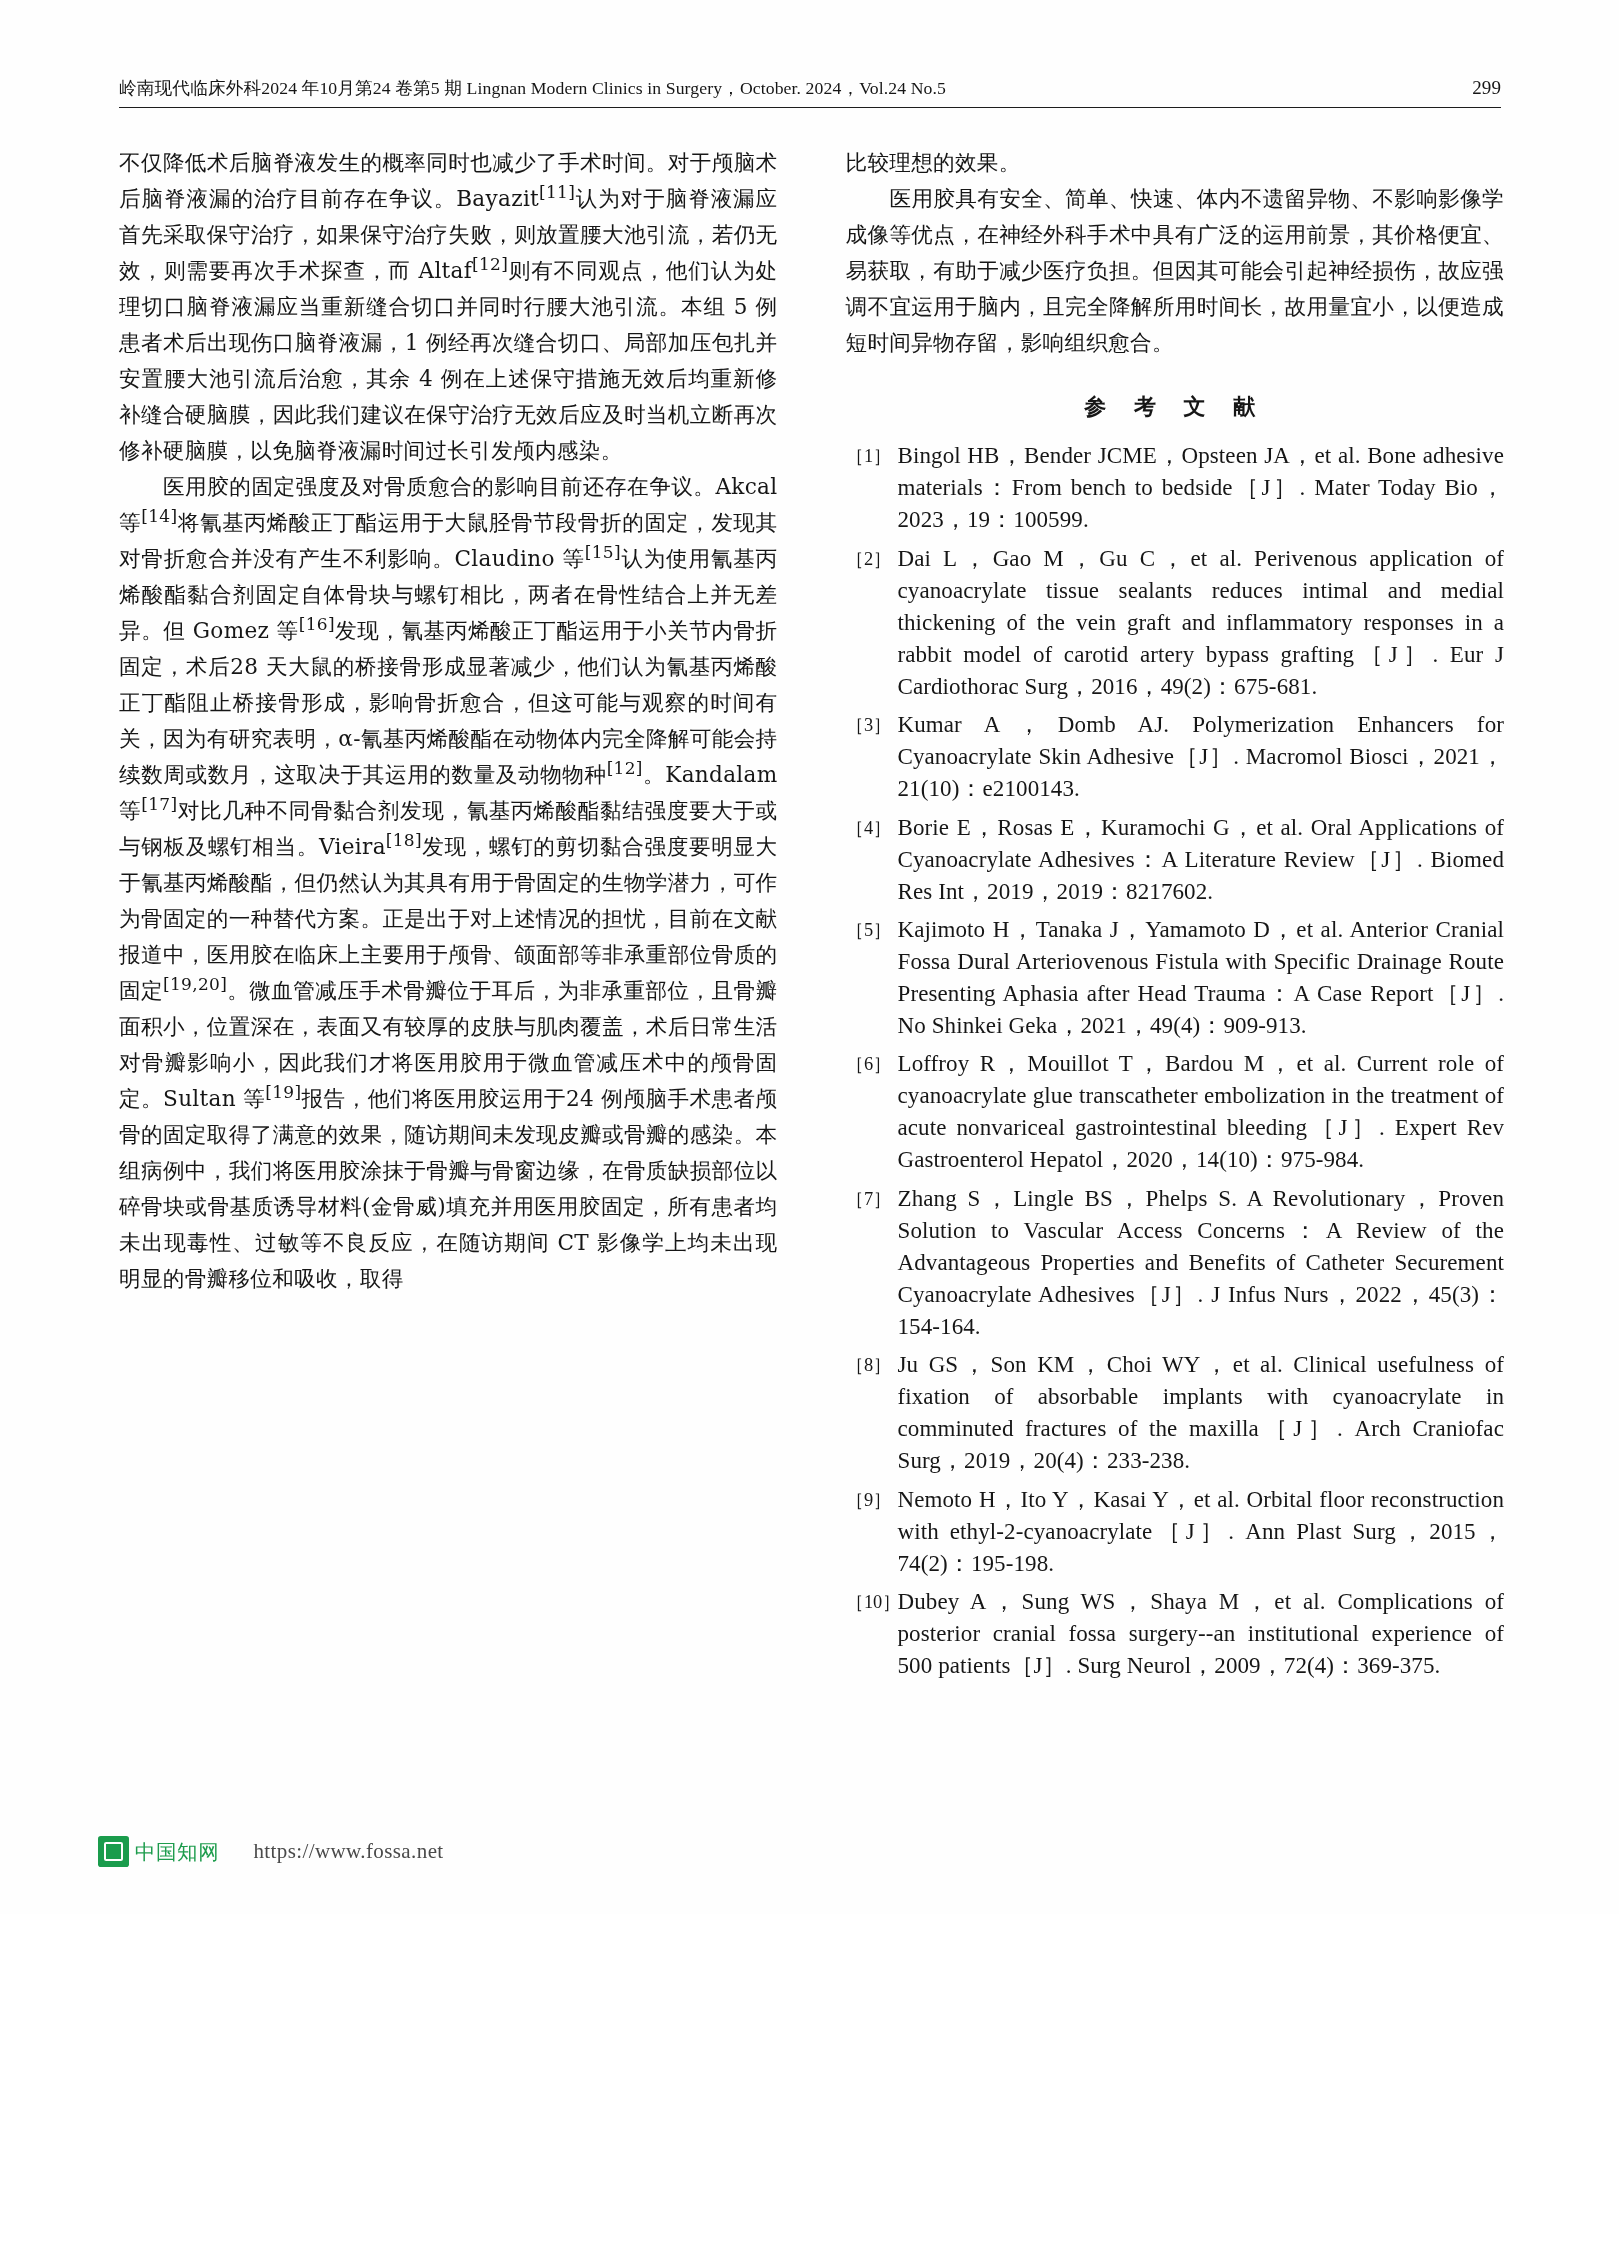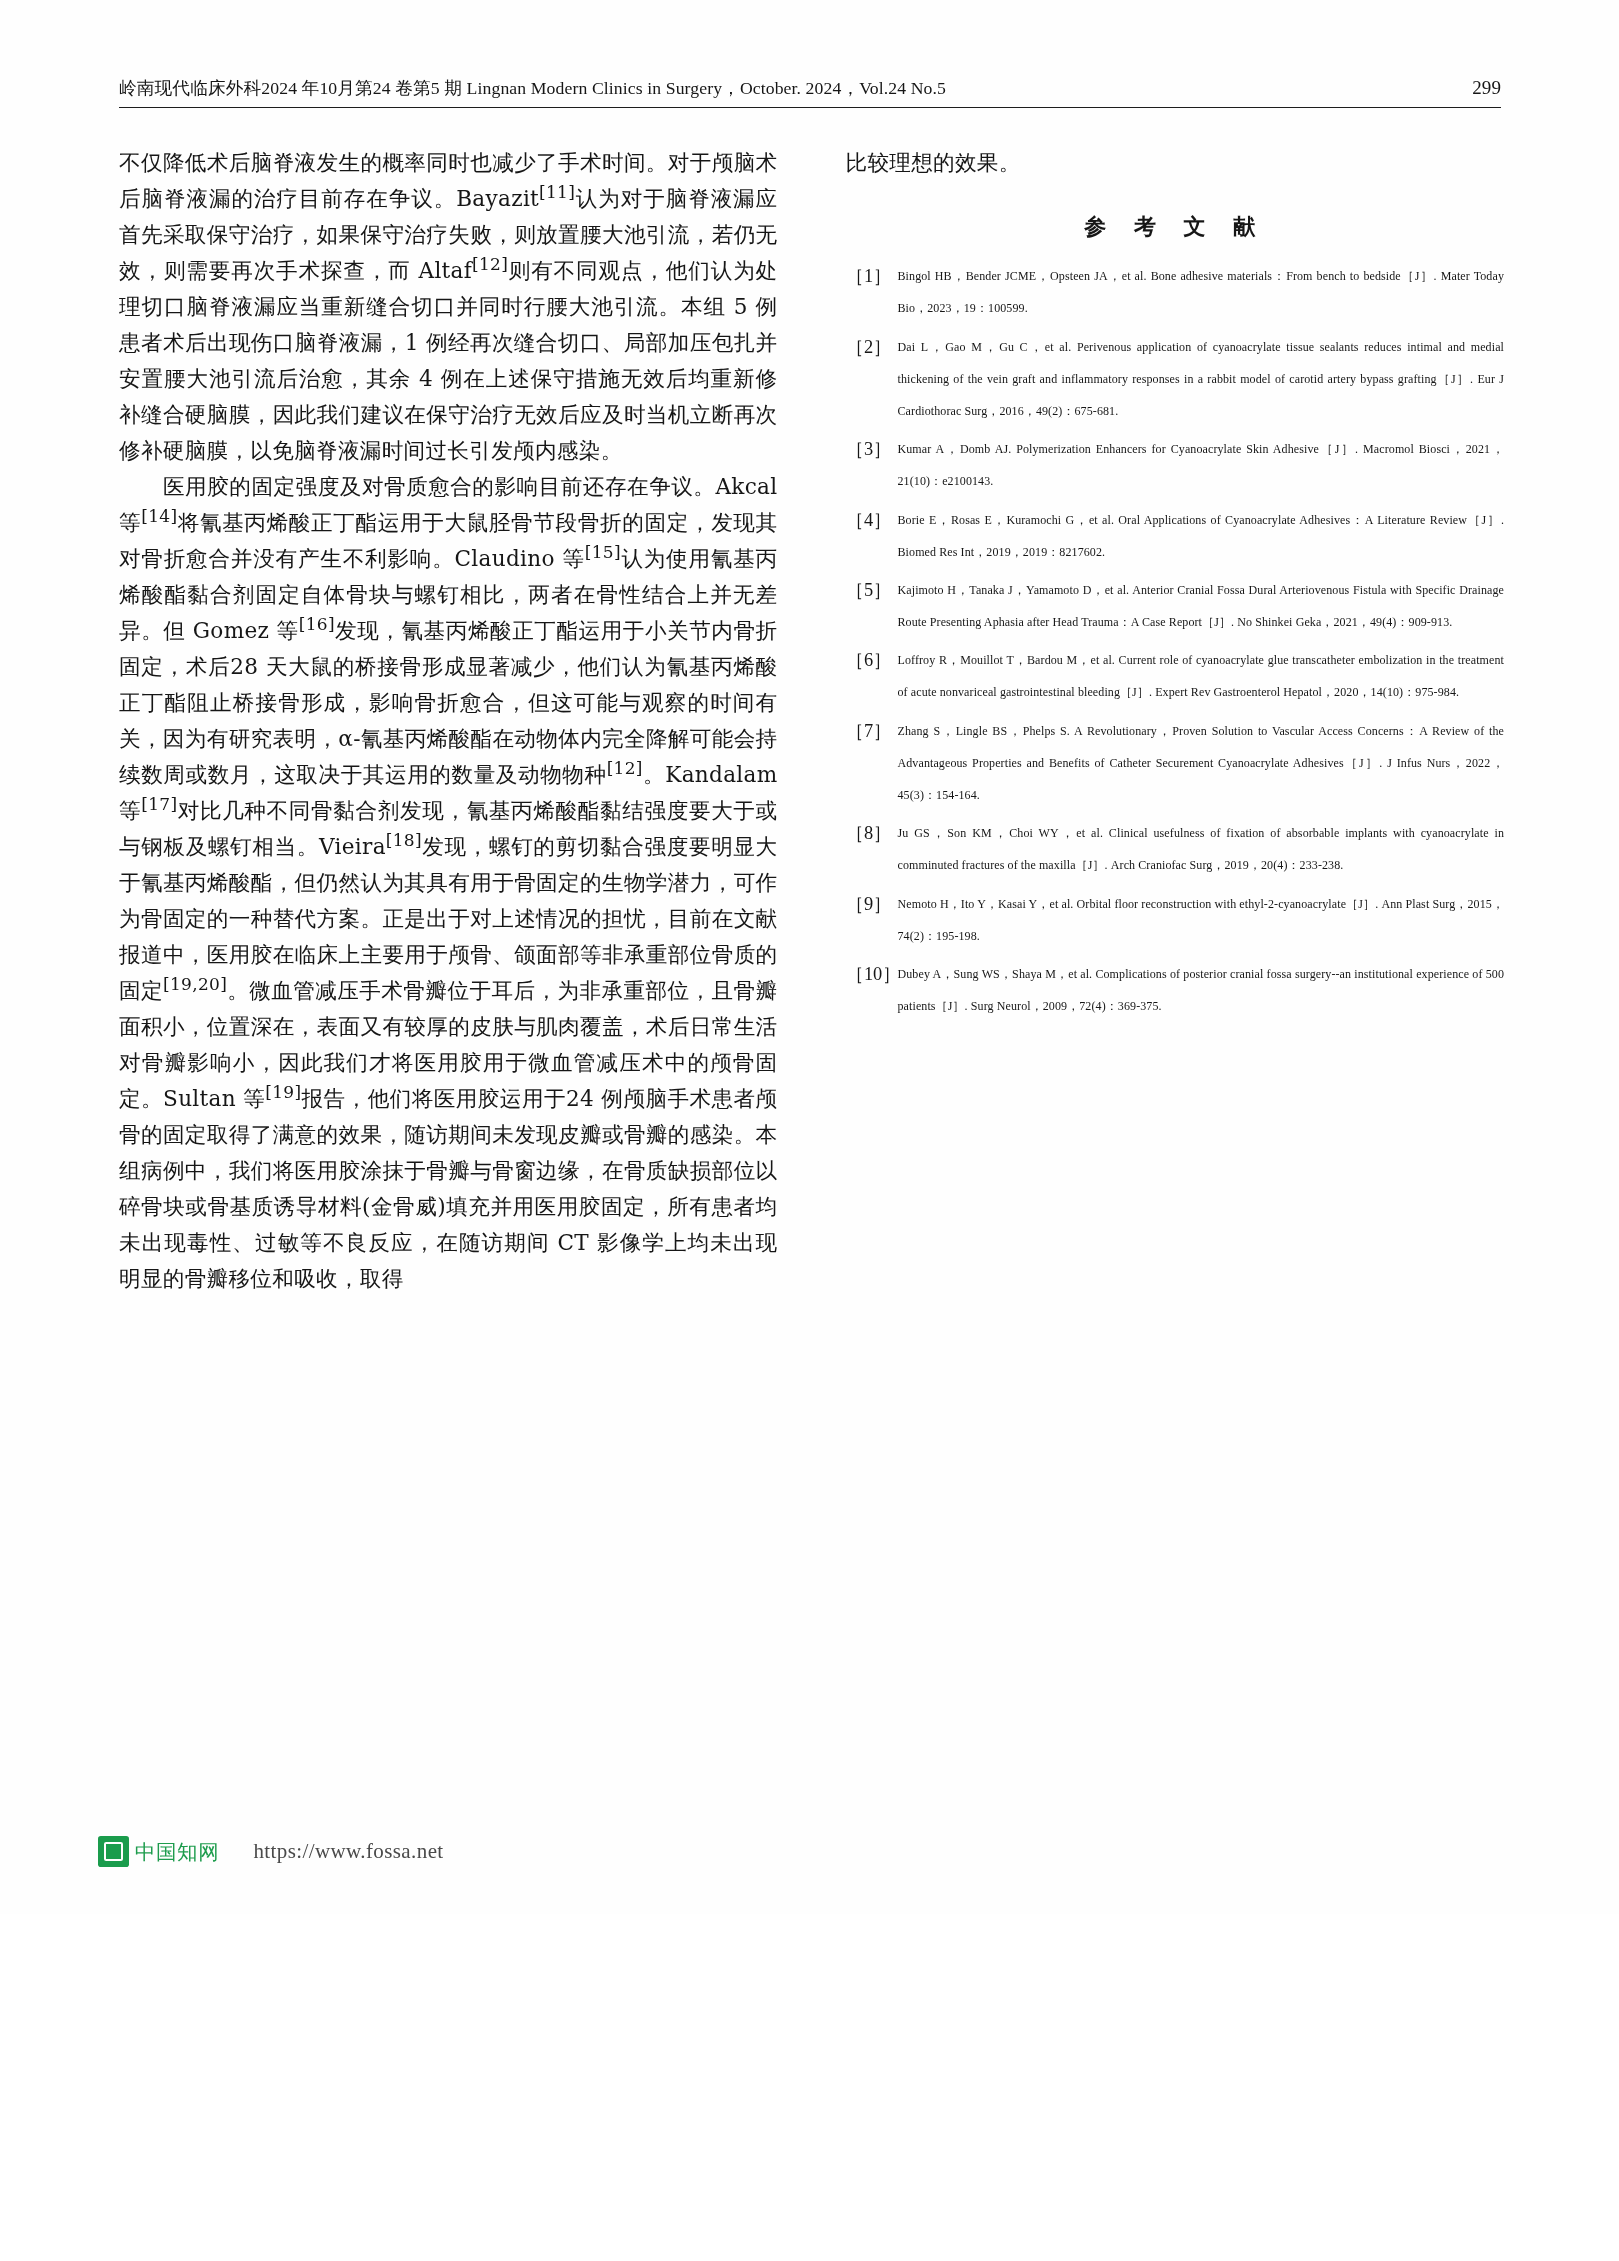--- a/index.html
+++ b/index.html
@@ -106,21 +106,21 @@
   .ref-num {
     width: 52px;
     flex: 0 0 52px;
     font-size: 18.4px;
     line-height: 32px;
     font-family: "Liberation Serif", serif;
     white-space: nowrap;
   }
   .ref-text {
     flex: 1;
-    font-size: 12px;
+    font-size: 23px;
     line-height: 32px;
     text-align: justify;
     font-family: "Liberation Serif", "DejaVu Serif", serif;
     letter-spacing: 0.1px;
   }
 
   
   .footer {
     position: absolute;
     left: 54px;
@@ -180,20 +180,21 @@
 
   <div class="columns">
 
     <div class="col">
       <p class="cn">不仅降低术后脑脊液发生的概率同时也减少了手术时间。对于颅脑术后脑脊液漏的治疗目前存在争议。Bayazit<sup>[11]</sup>认为对于脑脊液漏应首先采取保守治疗，如果保守治疗失败，则放置腰大池引流，若仍无效，则需要再次手术探查，而 Altaf<sup>[12]</sup>则有不同观点，他们认为处理切口脑脊液漏应当重新缝合切口并同时行腰大池引流。本组 5 例患者术后出现伤口脑脊液漏，1 例经再次缝合切口、局部加压包扎并安置腰大池引流后治愈，其余 4 例在上述保守措施无效后均重新修补缝合硬脑膜，因此我们建议在保守治疗无效后应及时当机立断再次修补硬脑膜，以免脑脊液漏时间过长引发颅内感染。</p>
       <p class="cn indent">医用胶的固定强度及对骨质愈合的影响目前还存在争议。Akcal 等<sup>[14]</sup>将氰基丙烯酸正丁酯运用于大鼠胫骨节段骨折的固定，发现其对骨折愈合并没有产生不利影响。Claudino 等<sup>[15]</sup>认为使用氰基丙烯酸酯黏合剂固定自体骨块与螺钉相比，两者在骨性结合上并无差异。但 Gomez 等<sup>[16]</sup>发现，氰基丙烯酸正丁酯运用于小关节内骨折固定，术后28 天大鼠的桥接骨形成显著减少，他们认为氰基丙烯酸正丁酯阻止桥接骨形成，影响骨折愈合，但这可能与观察的时间有关，因为有研究表明，α-氰基丙烯酸酯在动物体内完全降解可能会持续数周或数月，这取决于其运用的数量及动物物种<sup>[12]</sup>。Kandalam 等<sup>[17]</sup>对比几种不同骨黏合剂发现，氰基丙烯酸酯黏结强度要大于或与钢板及螺钉相当。Vieira<sup>[18]</sup>发现，螺钉的剪切黏合强度要明显大于氰基丙烯酸酯，但仍然认为其具有用于骨固定的生物学潜力，可作为骨固定的一种替代方案。正是出于对上述情况的担忧，目前在文献报道中，医用胶在临床上主要用于颅骨、颌面部等非承重部位骨质的固定<sup>[19,20]</sup>。微血管减压手术骨瓣位于耳后，为非承重部位，且骨瓣面积小，位置深在，表面又有较厚的皮肤与肌肉覆盖，术后日常生活对骨瓣影响小，因此我们才将医用胶用于微血管减压术中的颅骨固定。Sultan 等<sup>[19]</sup>报告，他们将医用胶运用于24 例颅脑手术患者颅骨的固定取得了满意的效果，随访期间未发现皮瓣或骨瓣的感染。本组病例中，我们将医用胶涂抹于骨瓣与骨窗边缘，在骨质缺损部位以碎骨块或骨基质诱导材料(金骨威)填充并用医用胶固定，所有患者均未出现毒性、过敏等不良反应，在随访期间 CT 影像学上均未出现明显的骨瓣移位和吸收，取得</p>
     </div>
 
     <div class="col">
       <p class="cn">比较理想的效果。</p>
+      <p class="cn indent">医用胶具有安全、简单、快速、体内不遗留异物、不影响影像学成像等优点，在神经外科手术中具有广泛的运用前景，其价格便宜、易获取，有助于减少医疗负担。但因其可能会引起神经损伤，故应强调不宜运用于脑内，且完全降解所用时间长，故用量宜小，以便造成短时间异物存留，影响组织愈合。</p>
 
       <div class="ref-title">参 考 文 献</div>
 
       <ul class="ref-list">
         <li class="ref-item">
           <span class="ref-num">［1］</span>
           <span class="ref-text">Bingol HB，Bender JCME，Opsteen JA，et al. Bone adhesive materials：From bench to bedside［J］. Mater Today Bio，2023，19：100599.</span>
         </li>
         <li class="ref-item">
           <span class="ref-num">［2］</span>

